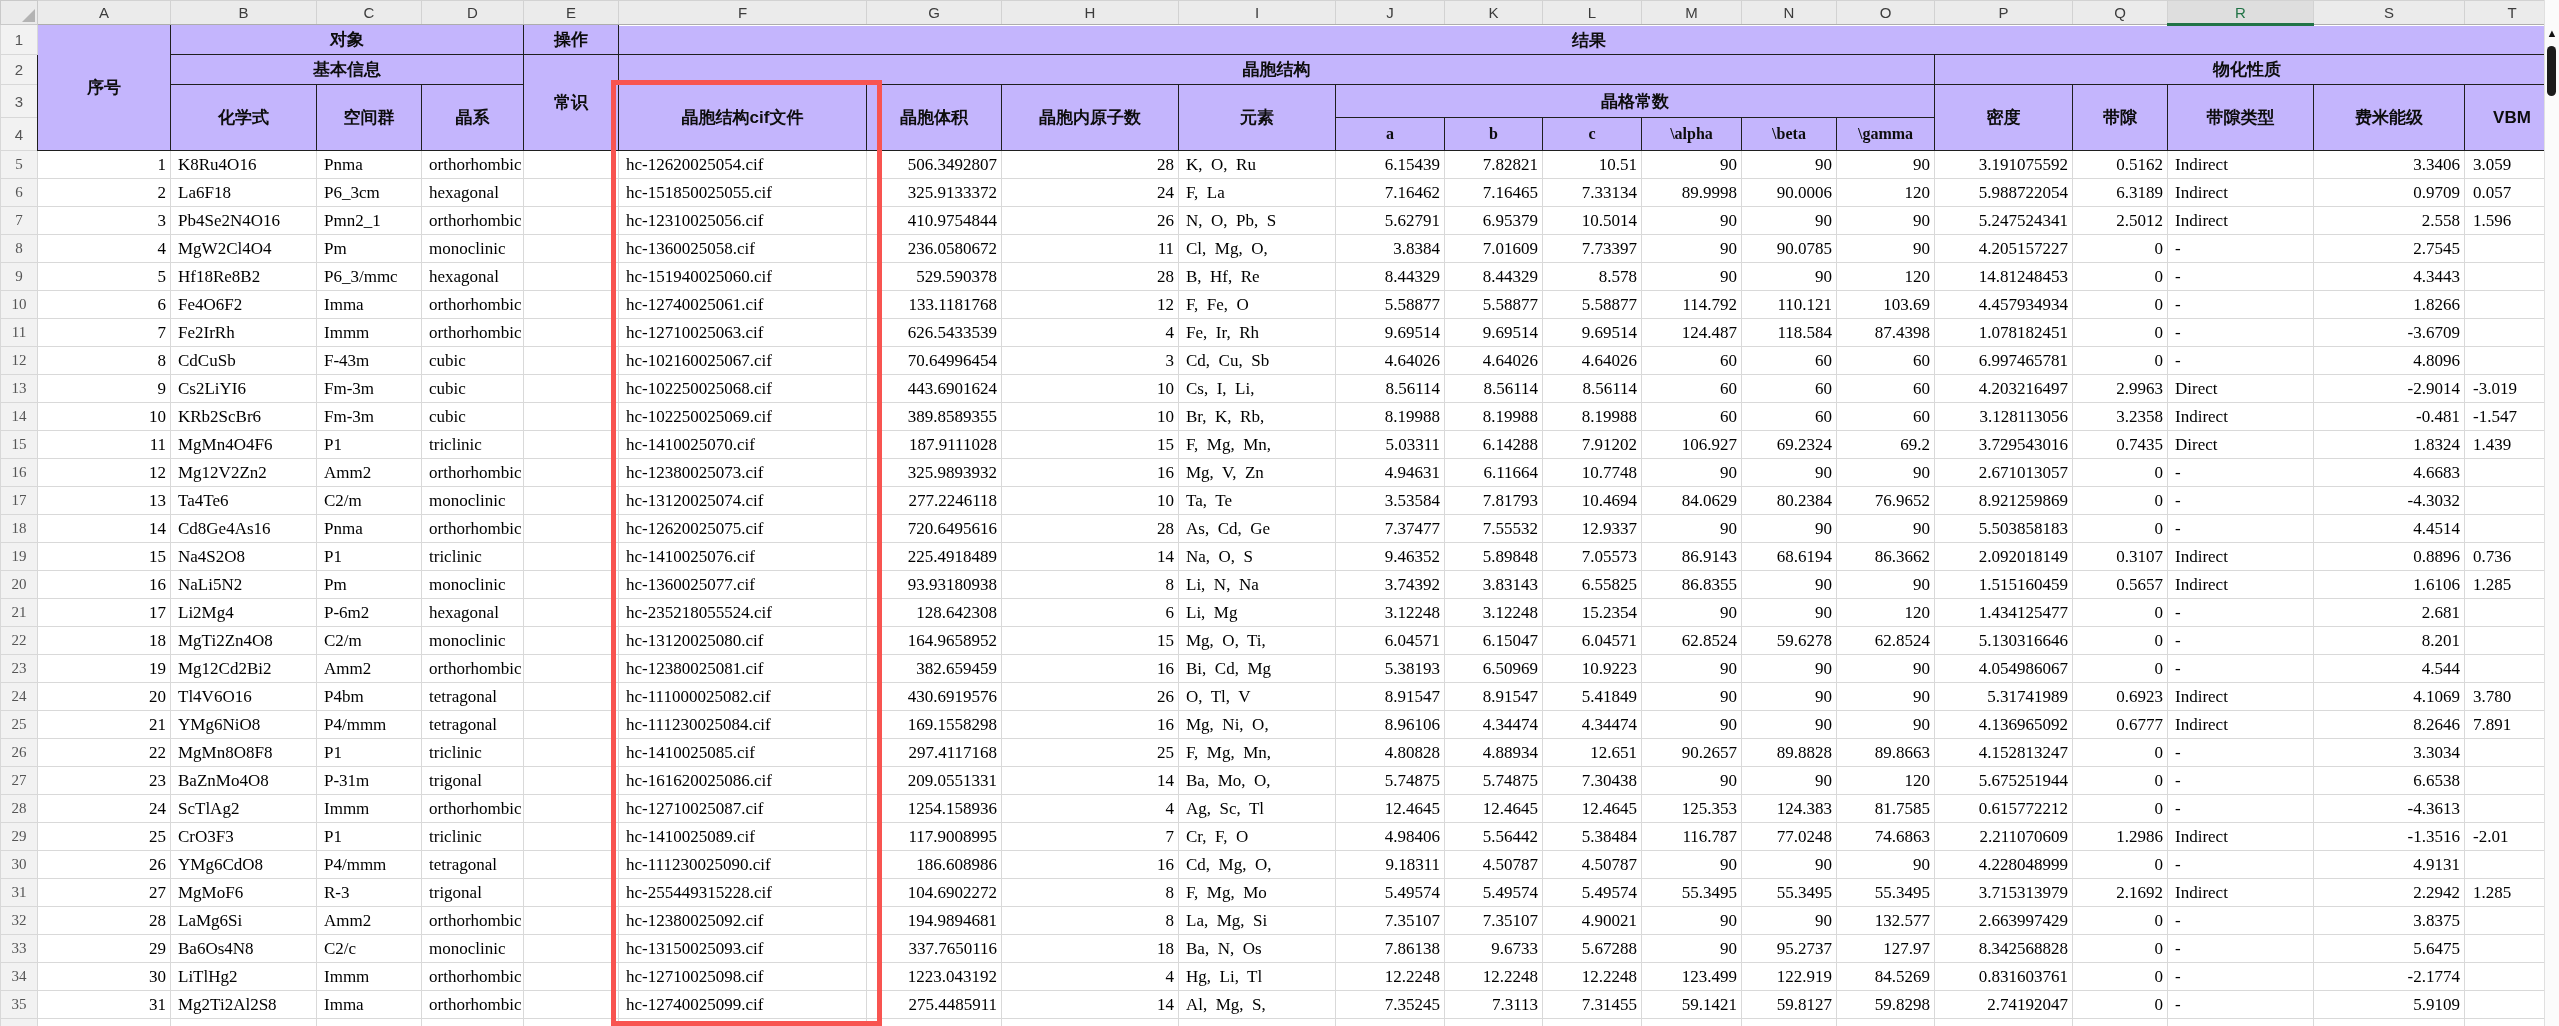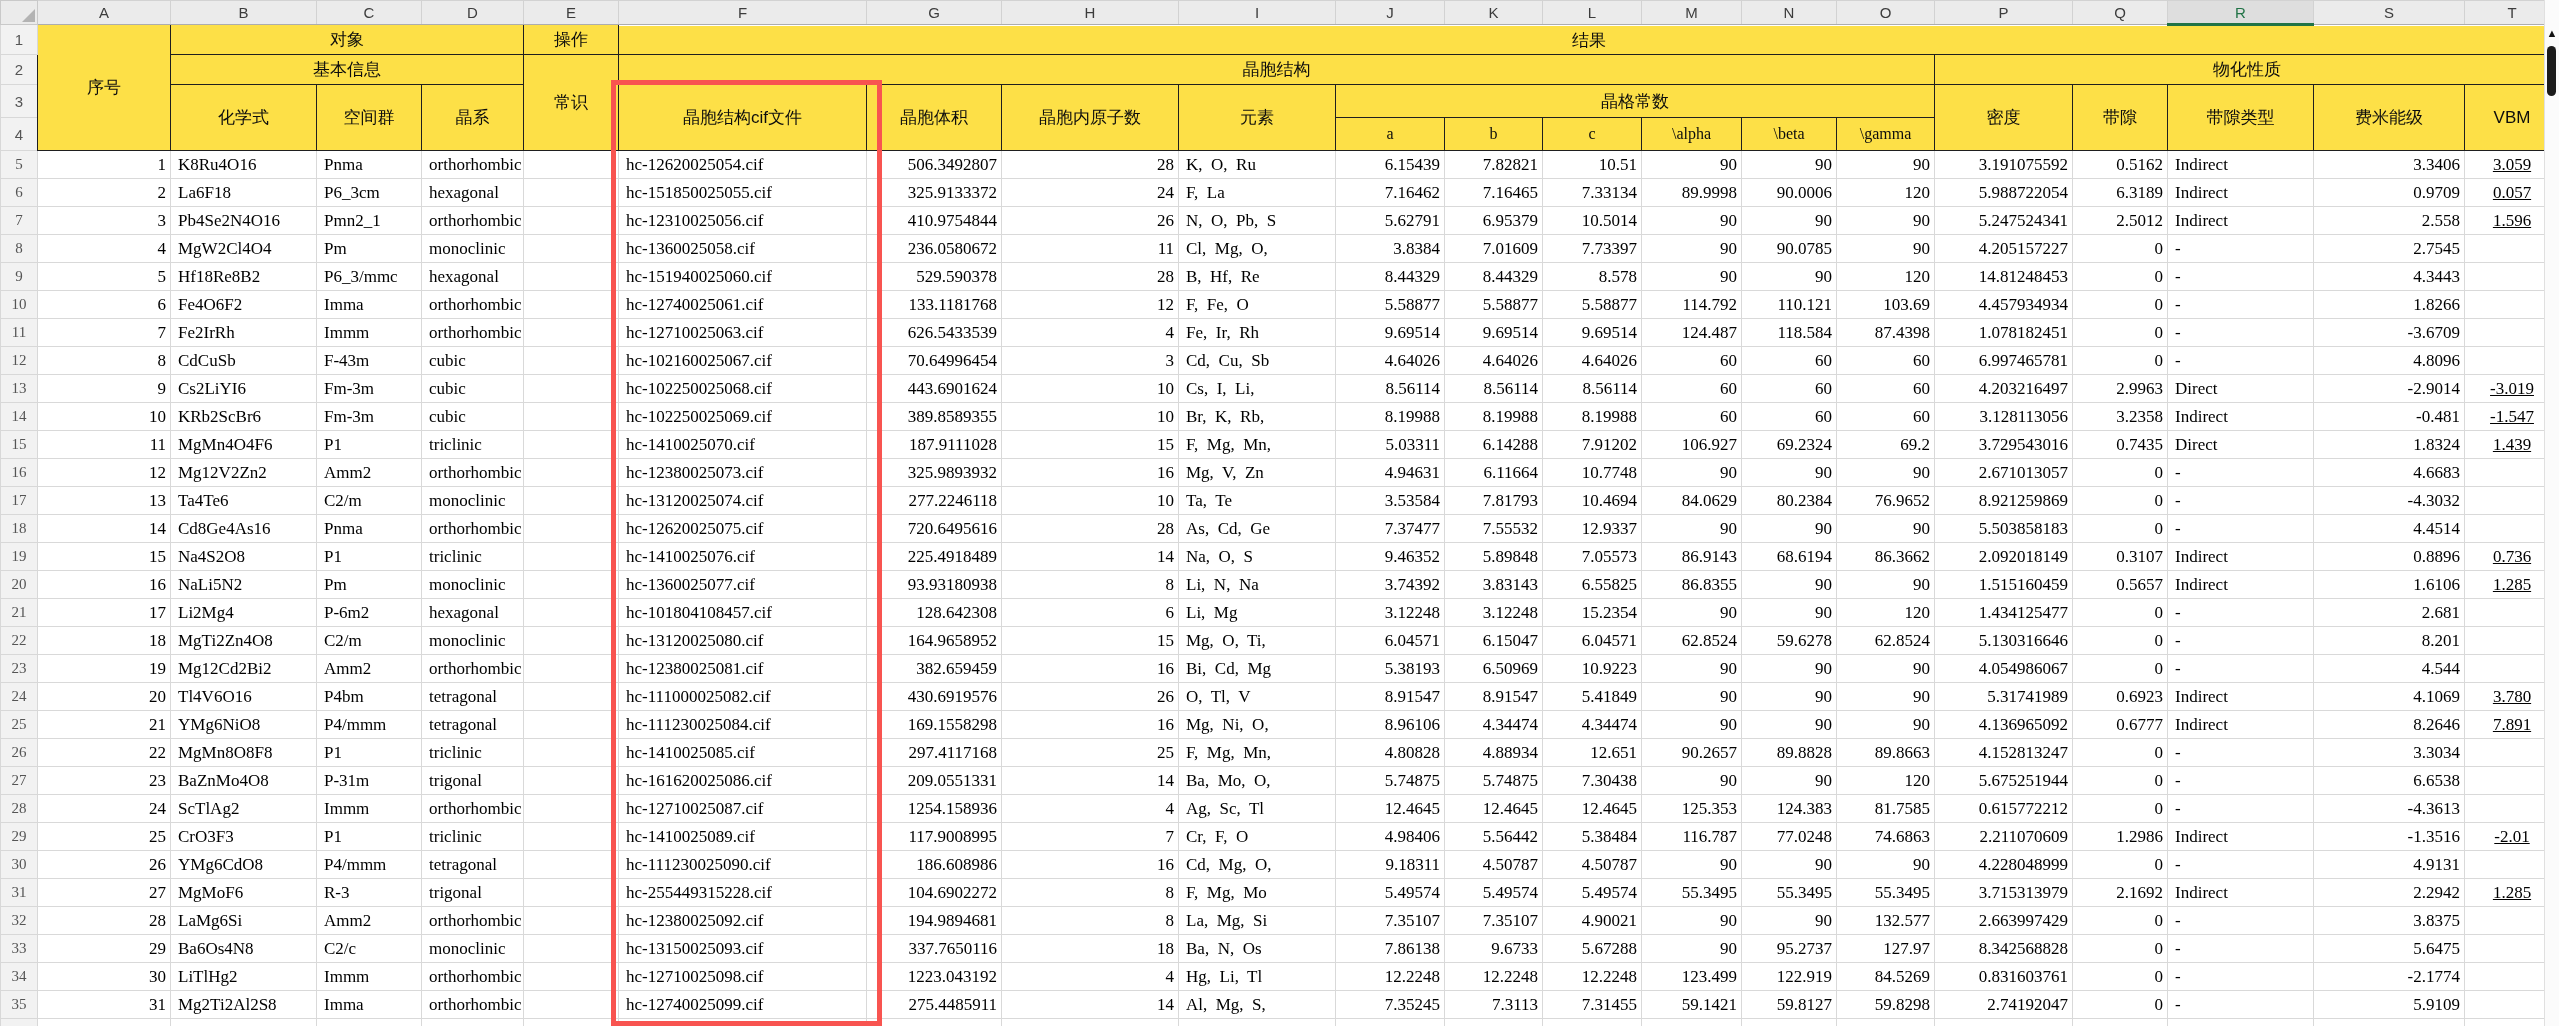--- a/index.html
+++ b/index.html
@@ -13,36 +13,36 @@
   
   tr.strip{height:24px;}
   th.corner{background:#ebebeb;border:1px solid #c9c9c9;position:relative;}
   th.corner::after{content:"";position:absolute;right:2px;bottom:2px;border-left:13px solid transparent;border-bottom:13px solid #b3b3b3;}
   th.colletter{background:#ebebeb;border:1px solid #d2d2d2;border-bottom:1px solid #adadad;
     color:#3c3c3c;font-size:15px;font-weight:normal;text-align:center;}
   th.colletter.sel{color:#217346;background:#dedede;border-bottom:3px solid #217346;}
 
   
   tr.hr1{height:30px;} tr.hr2{height:30px;} tr.hr3{height:33px;} tr.hr4{height:33px;}
-  .hdr{background:#fde047;border:1px solid #1f1f1f;color:#0d0d0d;
-    font-size:17px;font-weight:normal;text-align:center;}
+  .hdr{background:#c4b5fd;border:1px solid #1f1f1f;color:#0d0d0d;
+    font-size:17px;font-weight:bold;text-align:center;}
   .hdr4{font-family:"Liberation Serif",serif;font-size:16px;}
 
   
   .gut{background:#f2f2f2;border:1px solid #d8d8d8;color:#555;font-size:15px;
     font-weight:normal;text-align:center;}
 
   
   tbody tr{height:28px;}
   tbody td{border:1px solid #d9d9d9;font-family:"Liberation Serif",serif;font-size:17px;color:#000;}
   td.num{text-align:right;padding-right:4px;}
   td.txt{text-align:left;padding-left:7px;}
   td.pre{white-space:pre;margin-left:24px;}
   td.ovf{overflow:visible;}
-  td.vbm{text-align:center;text-decoration:underline;}
+  td.vbm{text-align:left;padding-left:8px;}
 
   
   .redbox{position:absolute;left:611px;top:80px;width:261px;height:936px;
     border:5px solid #f85450;pointer-events:none;z-index:5;}
 
   
   .vscroll{position:absolute;right:0;top:0;width:14px;height:1026px;background:#fbfbfb;
     border-left:1px solid #e0e0e0;z-index:6;}
   .vscroll .upbtn{position:absolute;top:22px;left:0;width:14px;height:22px;text-align:center;
     font-size:11px;line-height:22px;color:#111;cursor:pointer;}
@@ -509,21 +509,21 @@
         <td class="num">1.6106</td>
         <td class="vbm">1.285</td>
       </tr>
       <tr>
         <td class="gut">21</td>
         <td class="num">17</td>
         <td class="txt">Li2Mg4</td>
         <td class="txt">P-6m2</td>
         <td class="txt ovf">hexagonal</td>
         <td></td>
-        <td class="txt">hc-101804108457.cif</td>
+        <td class="txt">hc-235218055524.cif</td>
         <td class="num">128.642308</td>
         <td class="num">6</td>
         <td class="txt pre">Li,  Mg</td>
         <td class="num">3.12248</td>
         <td class="num">3.12248</td>
         <td class="num">15.2354</td>
         <td class="num">90</td>
         <td class="num">90</td>
         <td class="num">120</td>
         <td class="num">1.434125477</td>

